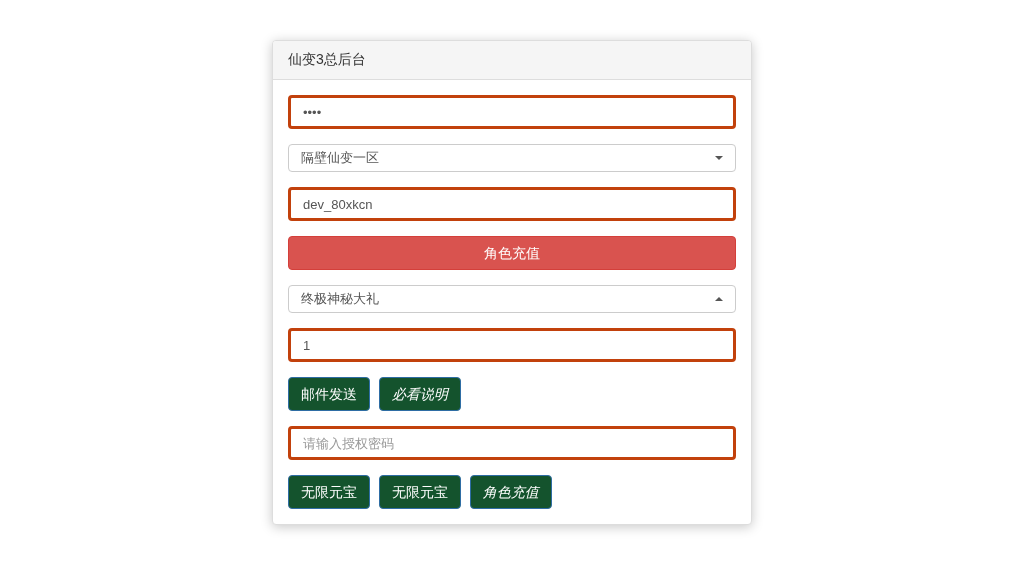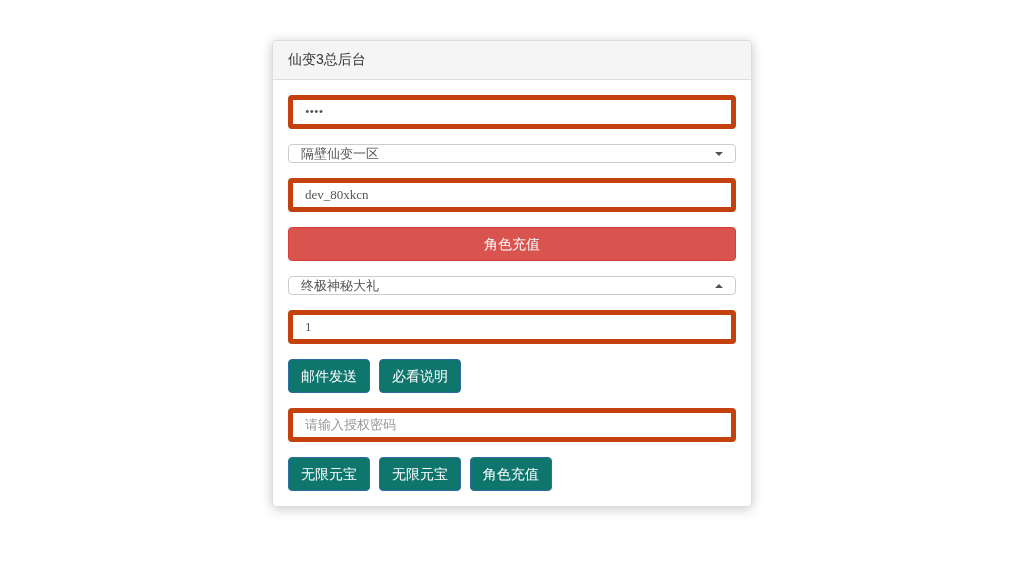--- a/index.html
+++ b/index.html
@@ -42,34 +42,33 @@
     }
     .form-control {
       display: block;
       width: 100%;
       height: 34px;
       padding: 6px 12px;
       font-size: 13px;
       line-height: 1.42857143;
       color: #555;
       background-color: #fff;
-      border: 5px solid #c2410c;
+      border: 3px solid #c2410c;
       border-radius: 4px;
       outline: none;
-      font-family: Liberation Serif, serif;
     }
     .form-control::placeholder {
       color: #999;
     }
     .select-display {
       display: flex;
       align-items: center;
       justify-content: space-between;
       width: 100%;
-      height: 19px;
+      height: 28px;
       padding: 6px 12px;
       font-size: 13px;
       color: #555;
       background-color: #fff;
       border: 1px solid #ccc;
       border-radius: 4px;
       cursor: pointer;
     }
     .caret {
       display: inline-block;
@@ -94,35 +93,36 @@
       border: 1px solid transparent;
       border-radius: 4px;
       color: #fff;
     }
     .btn-danger {
       background-color: #d9534f;
       border-color: #d43f3a;
       text-align: center;
     }
     .btn-primary {
-      background-color: #0f766e;
+      background-color: #14532d;
       border-color: #2e6da4;
     }
     .btn-block {
       display: block;
       width: 100%;
     }
     .btn-row {
       margin-bottom: 15px;
     }
     .btn-row .btn {
       margin-right: 5px;
     }
     .btn-row .btn:last-child {
       margin-right: 0;
+      font-style: italic;
     }
     .btn-row-last {
       margin-bottom: 0;
     }
   </style>
 </head>
 <body>
 
 <div class="panel">
   <div class="panel-heading">

